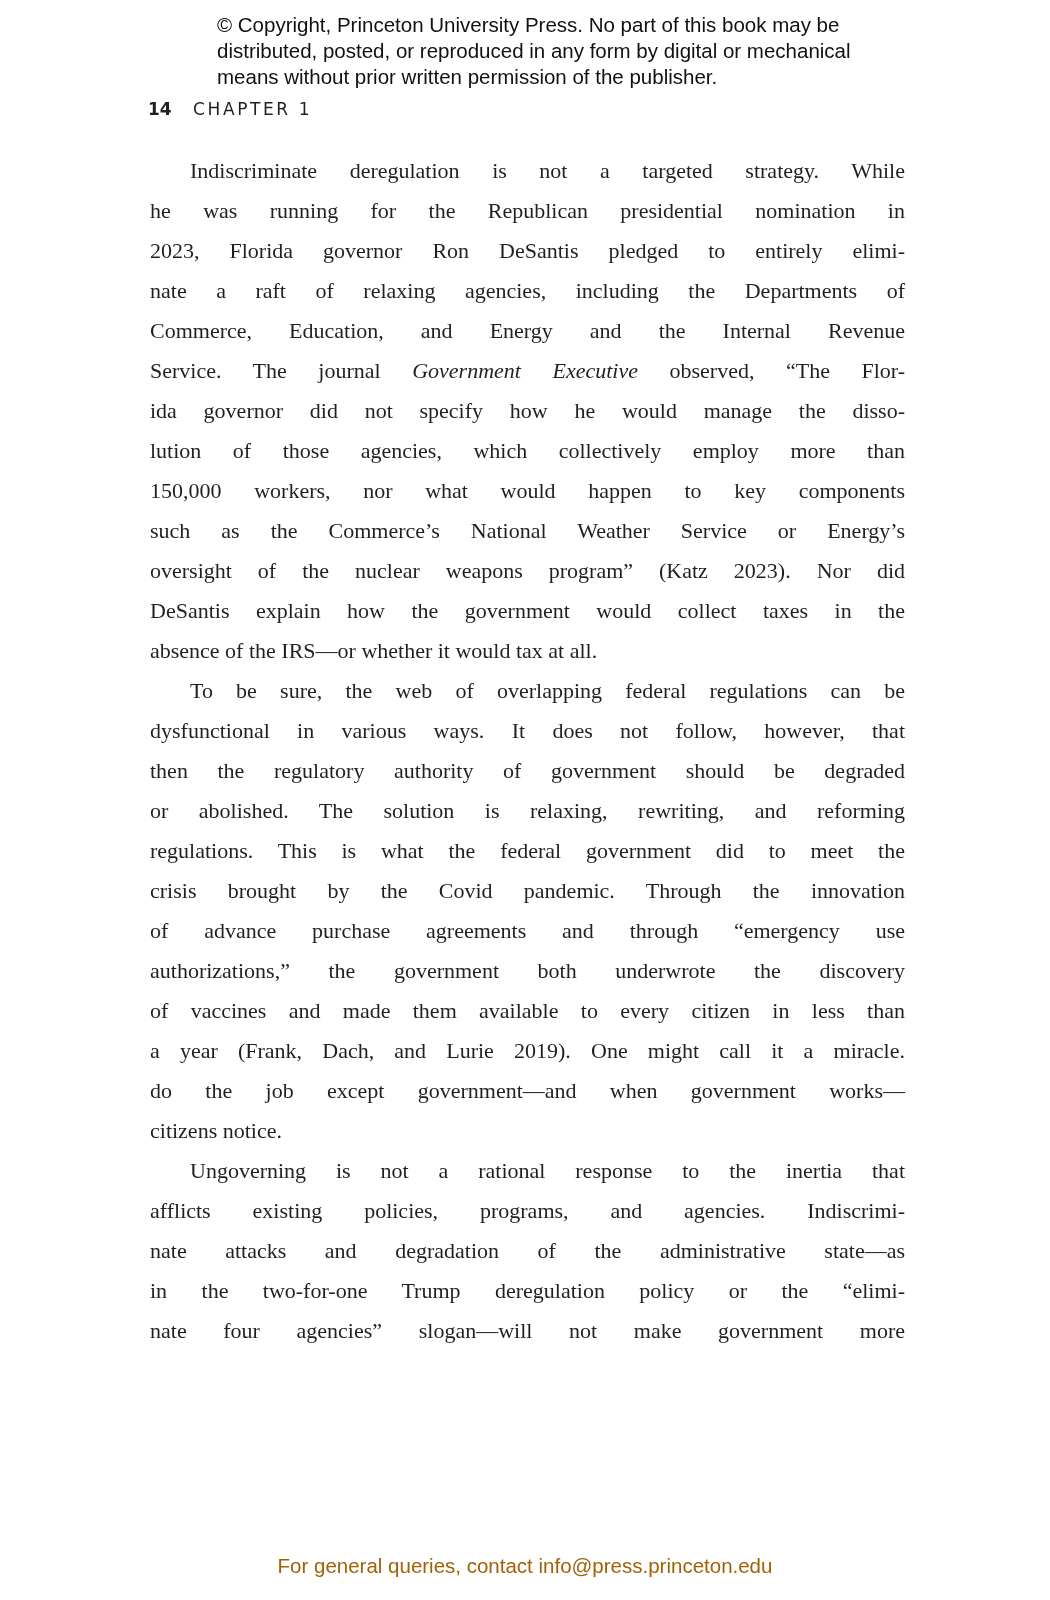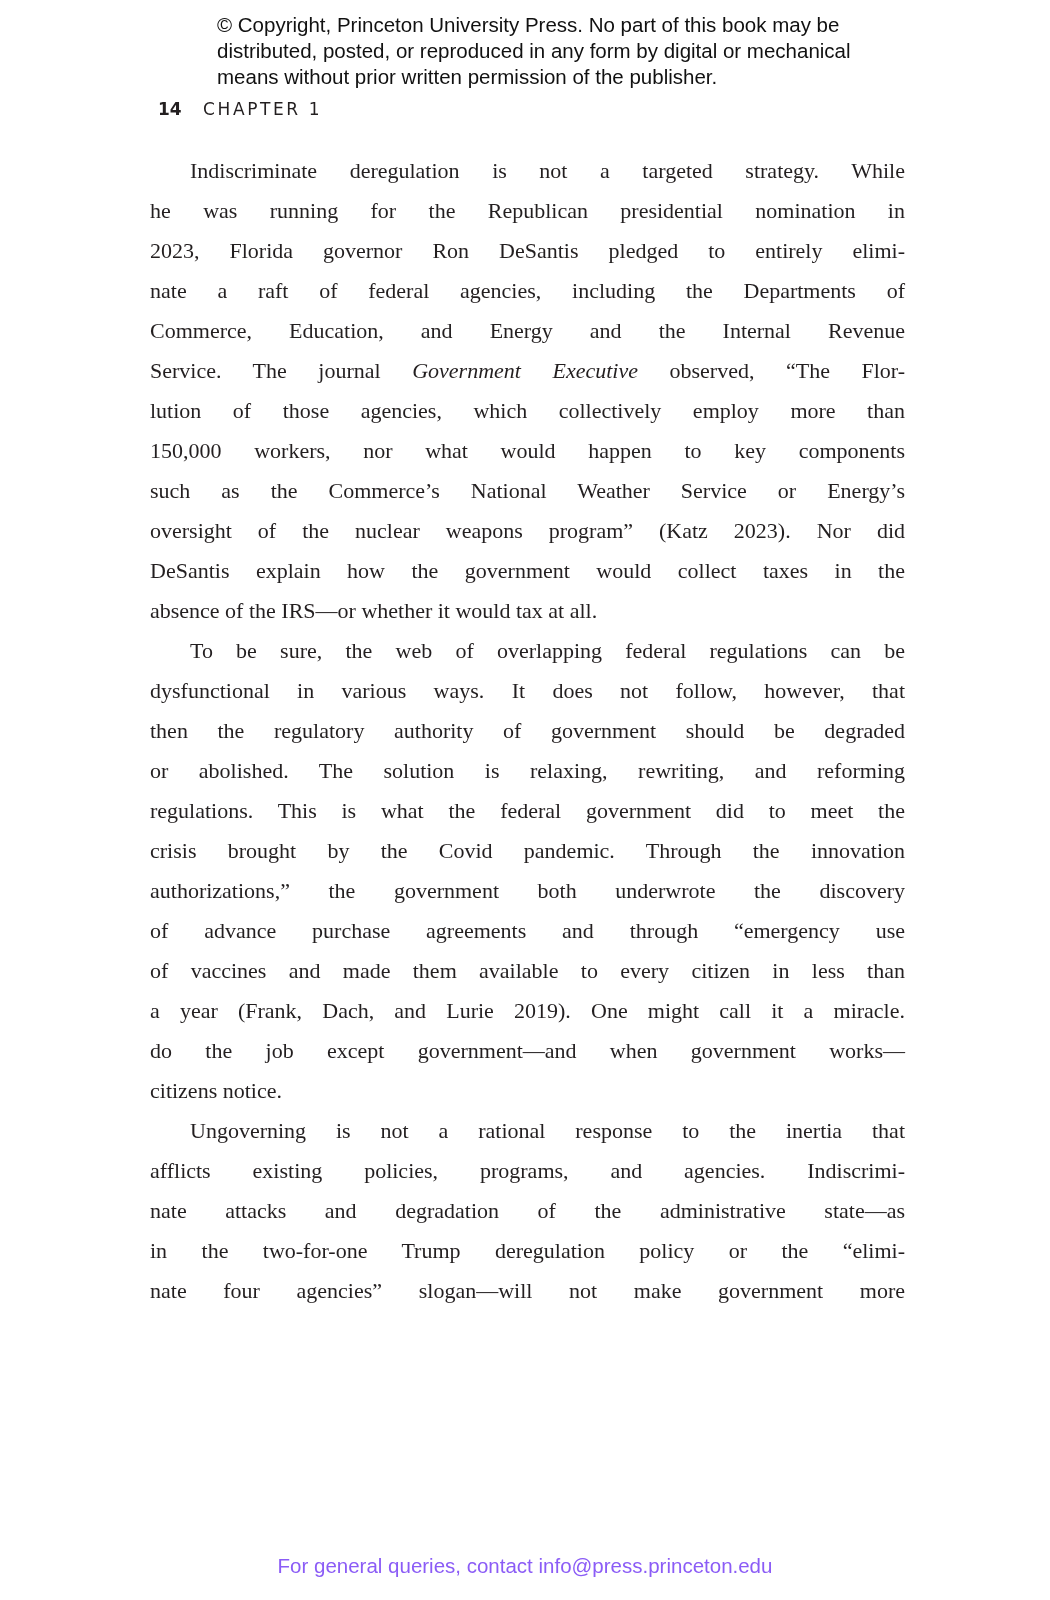--- a/index.html
+++ b/index.html
@@ -24,21 +24,21 @@
       line-height: 26px;
       color: #111111;
       margin-left: 36px;
     }
     .copyright .cline {
       display: block;
       white-space: nowrap;
     }
     .running-head {
       position: absolute;
-      left: 158px;
+      left: 148px;
       top: 98px;
       font-family: "DejaVu Sans", sans-serif;
       font-size: 17px;
       line-height: 22px;
       color: #231f20;
       white-space: nowrap;
     }
     .running-head .folio {
       font-weight: bold;
       margin-right: 16px;
@@ -74,21 +74,21 @@
     }
     .footer {
       position: absolute;
       left: 0;
       top: 1553px;
       width: 1050px;
       text-align: center;
       font-family: "Liberation Sans", sans-serif;
       font-size: 20.5px;
       line-height: 26px;
-      color: #8b5cf6;
+      color: #a16207;
     }
   </style>
 </head>
 <body>
 
 <div class="copyright">
   <span class="cline">© Copyright, Princeton University Press. No part of this book may be</span>
   <span class="cline">distributed, posted, or reproduced in any form by digital or mechanical</span>
   <span class="cline">means without prior written permission of the publisher.</span>
 </div>
@@ -96,39 +96,40 @@
 <div class="running-head">
   <span class="folio">14</span>
   <span class="chapter">CHAPTER 1</span>
 </div>
 
 <div class="body-text" id="body-text">
     <div>
       <span class="line indent"><span>Indiscriminate deregulation is not a targeted strategy. While</span></span>
       <span class="line"><span>he was running for the Republican presidential nomination in</span></span>
       <span class="line"><span>2023, Florida governor Ron DeSantis pledged to entirely elimi-</span></span>
-      <span class="line"><span>nate a raft of federal agencies, including the Departments of</span></span>
+      <span class="line"><span>nate a raft of relaxing agencies, including the Departments of</span></span>
       <span class="line"><span>Commerce, Education, and Energy and the Internal Revenue</span></span>
       <span class="line"><span>Service. The journal </span><i>Government Executive</i><span> observed, “The Flor-</span></span>
+      <span class="line"><span>ida governor did not specify how he would manage the disso-</span></span>
       <span class="line"><span>lution of those agencies, which collectively employ more than</span></span>
       <span class="line"><span>150,000 workers, nor what would happen to key components</span></span>
       <span class="line"><span>such as the Commerce’s National Weather Service or Energy’s</span></span>
       <span class="line"><span>oversight of the nuclear weapons program” (Katz 2023). Nor did</span></span>
       <span class="line"><span>DeSantis explain how the government would collect taxes in the</span></span>
       <span class="line last"><span>absence of the IRS—or whether it would tax at all.</span></span>
     </div>
     <div>
       <span class="line indent"><span>To be sure, the web of overlapping federal regulations can be</span></span>
       <span class="line"><span>dysfunctional in various ways. It does not follow, however, that</span></span>
       <span class="line"><span>then the regulatory authority of government should be degraded</span></span>
       <span class="line"><span>or abolished. The solution is relaxing, rewriting, and reforming</span></span>
       <span class="line"><span>regulations. This is what the federal government did to meet the</span></span>
       <span class="line"><span>crisis brought by the Covid pandemic. Through the innovation</span></span>
+      <span class="line"><span>of advance purchase agreements and through “emergency use</span></span>
       <span class="line"><span>authorizations,” the government both underwrote the discovery</span></span>
-      <span class="line"><span>of advance purchase agreements and through “emergency use</span></span>
       <span class="line"><span>of vaccines and made them available to every citizen in less than</span></span>
       <span class="line"><span>a year (Frank, Dach, and Lurie 2019). One might call it a miracle.</span></span>
       <span class="line"><span>do the job except government—and when government works—</span></span>
       <span class="line last"><span>citizens notice.</span></span>
     </div>
     <div>
       <span class="line indent"><span>Ungoverning is not a rational response to the inertia that</span></span>
       <span class="line"><span>afflicts existing policies, programs, and agencies. Indiscrimi-</span></span>
       <span class="line"><span>nate attacks and degradation of the administrative state—as</span></span>
       <span class="line"><span>in the two-for-one Trump deregulation policy or the “elimi-</span></span>

